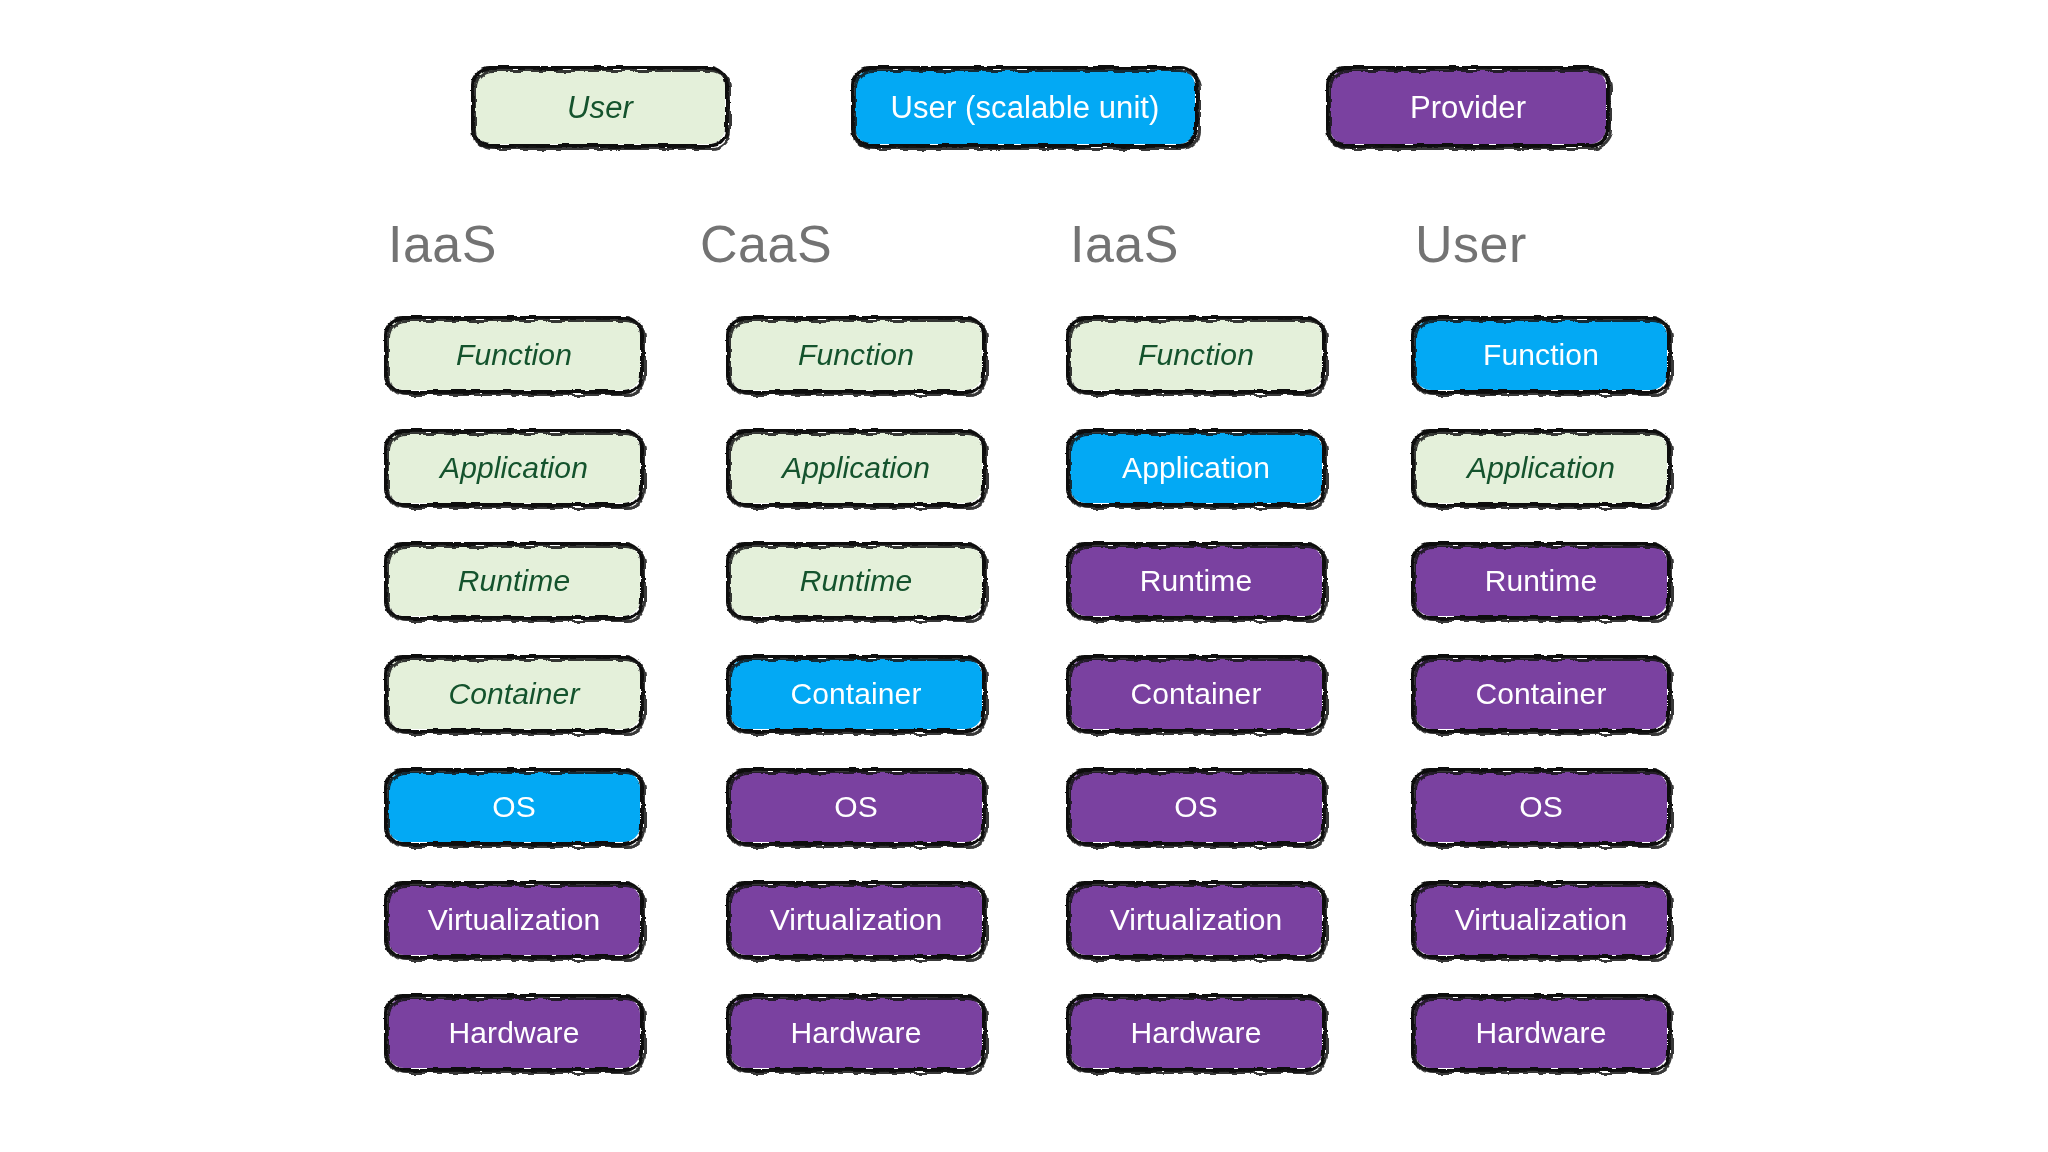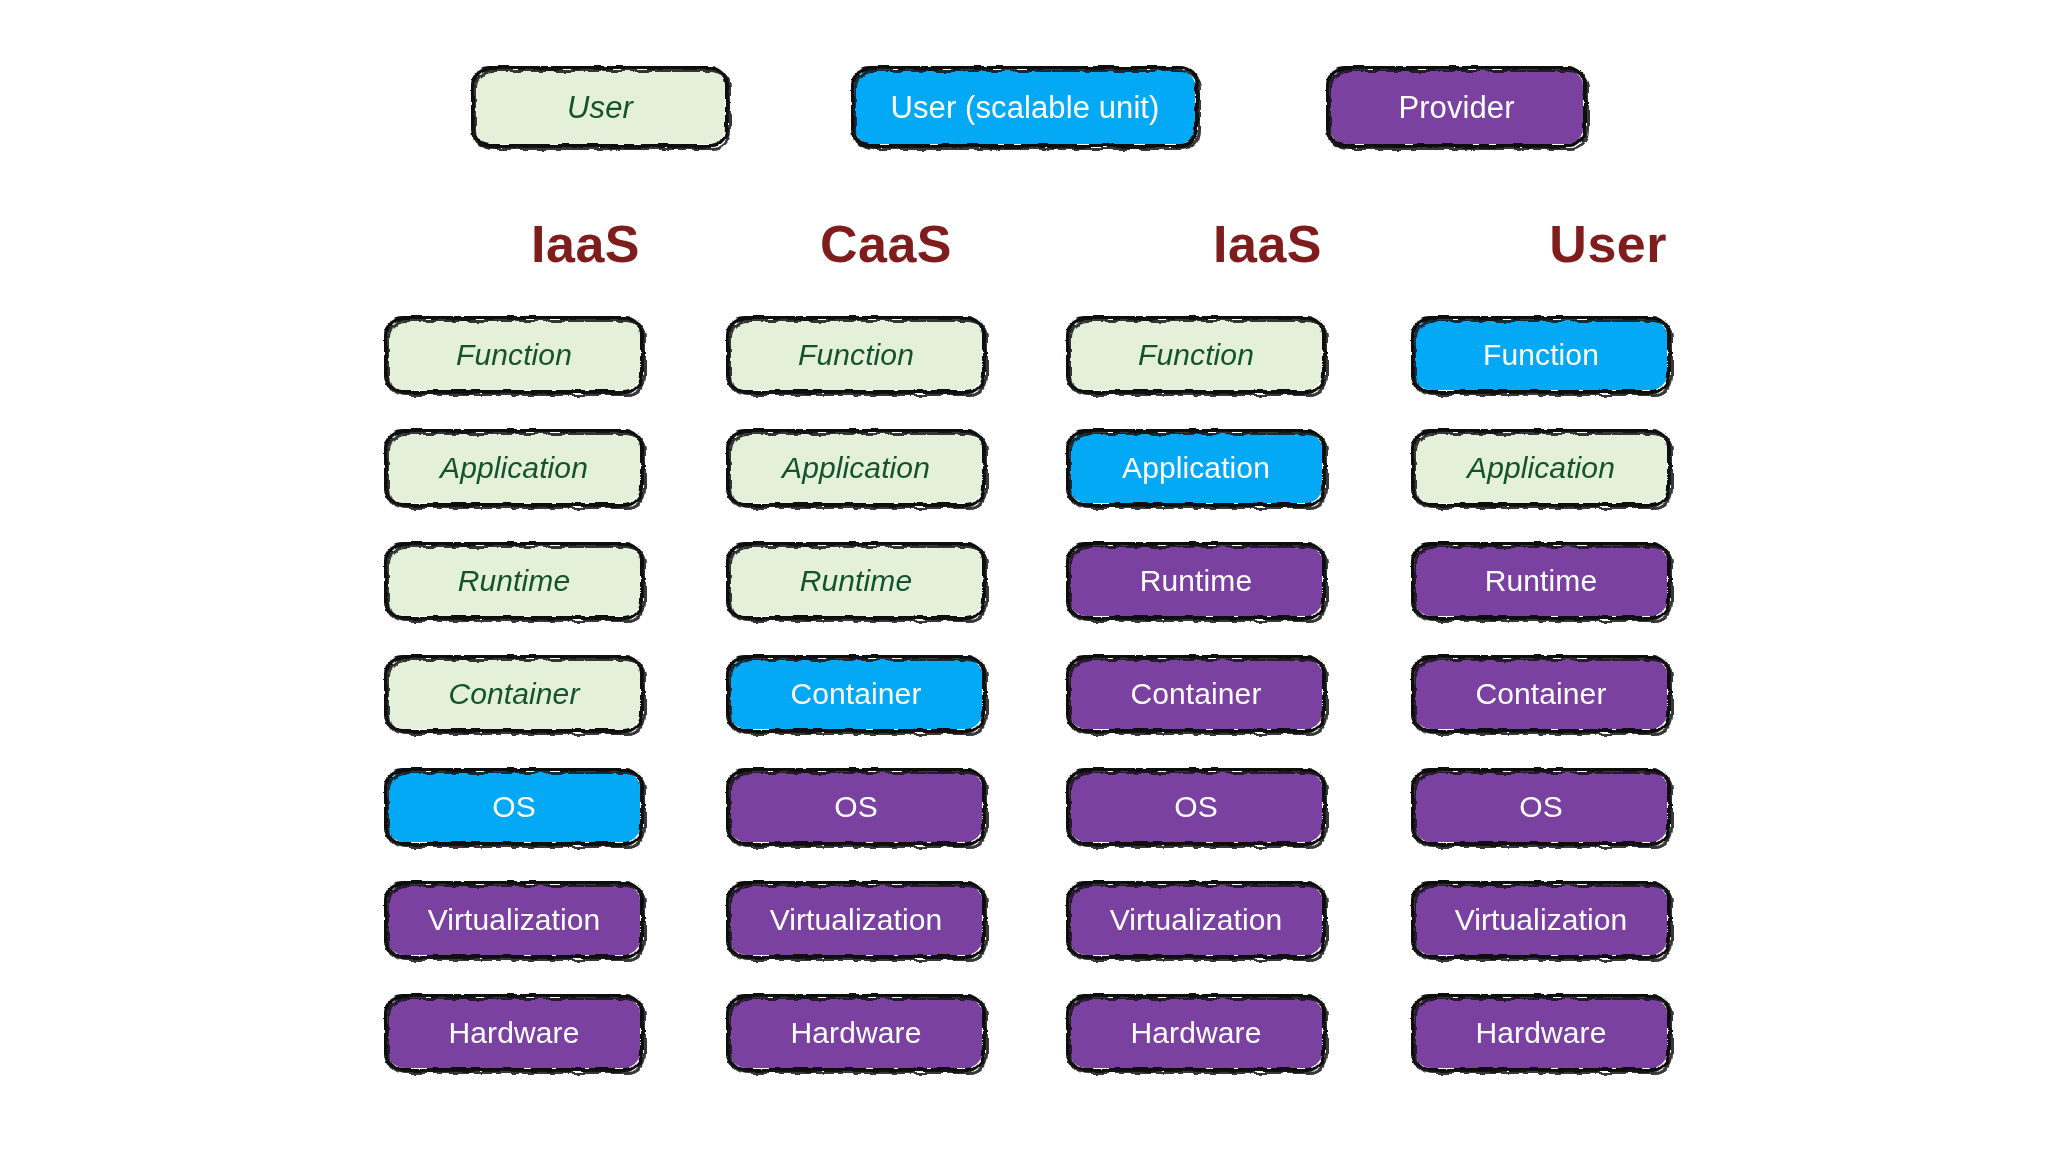--- a/index.html
+++ b/index.html
@@ -72,31 +72,31 @@
   .fill-scalable { background: #03a9f4; }
   .fill-provider { background: #7a41a0; }
 
   .txt-dark  { color: #14532d; font-style: italic; }
   .txt-light { color: #ffffff; }
 
   
   .legend-box { height: 74px; top: 70px; font-size: 31px; }
   #legend-user      { left: 475px;  width: 250px; }
   #legend-scalable  { left: 855px;  width: 340px; }
-  #legend-provider  { left: 1330px; width: 253px; }
+  #legend-provider  { left: 1330px; width: 276px; }
 
   
   .col-header {
     position: absolute;
     top: 218px;
     width: 252px;
-    text-align: right;
+    text-align: left;
     font-size: 52px;
-    font-weight: 700;
-    color: #7f1d1d;
+    font-weight: 400;
+    color: #737373;
     letter-spacing: 0.5px;
     line-height: 1;
     user-select: none;
   }
 
   
   .cell {
     width: 252px;
     height: 70px;
     font-size: 30px;

